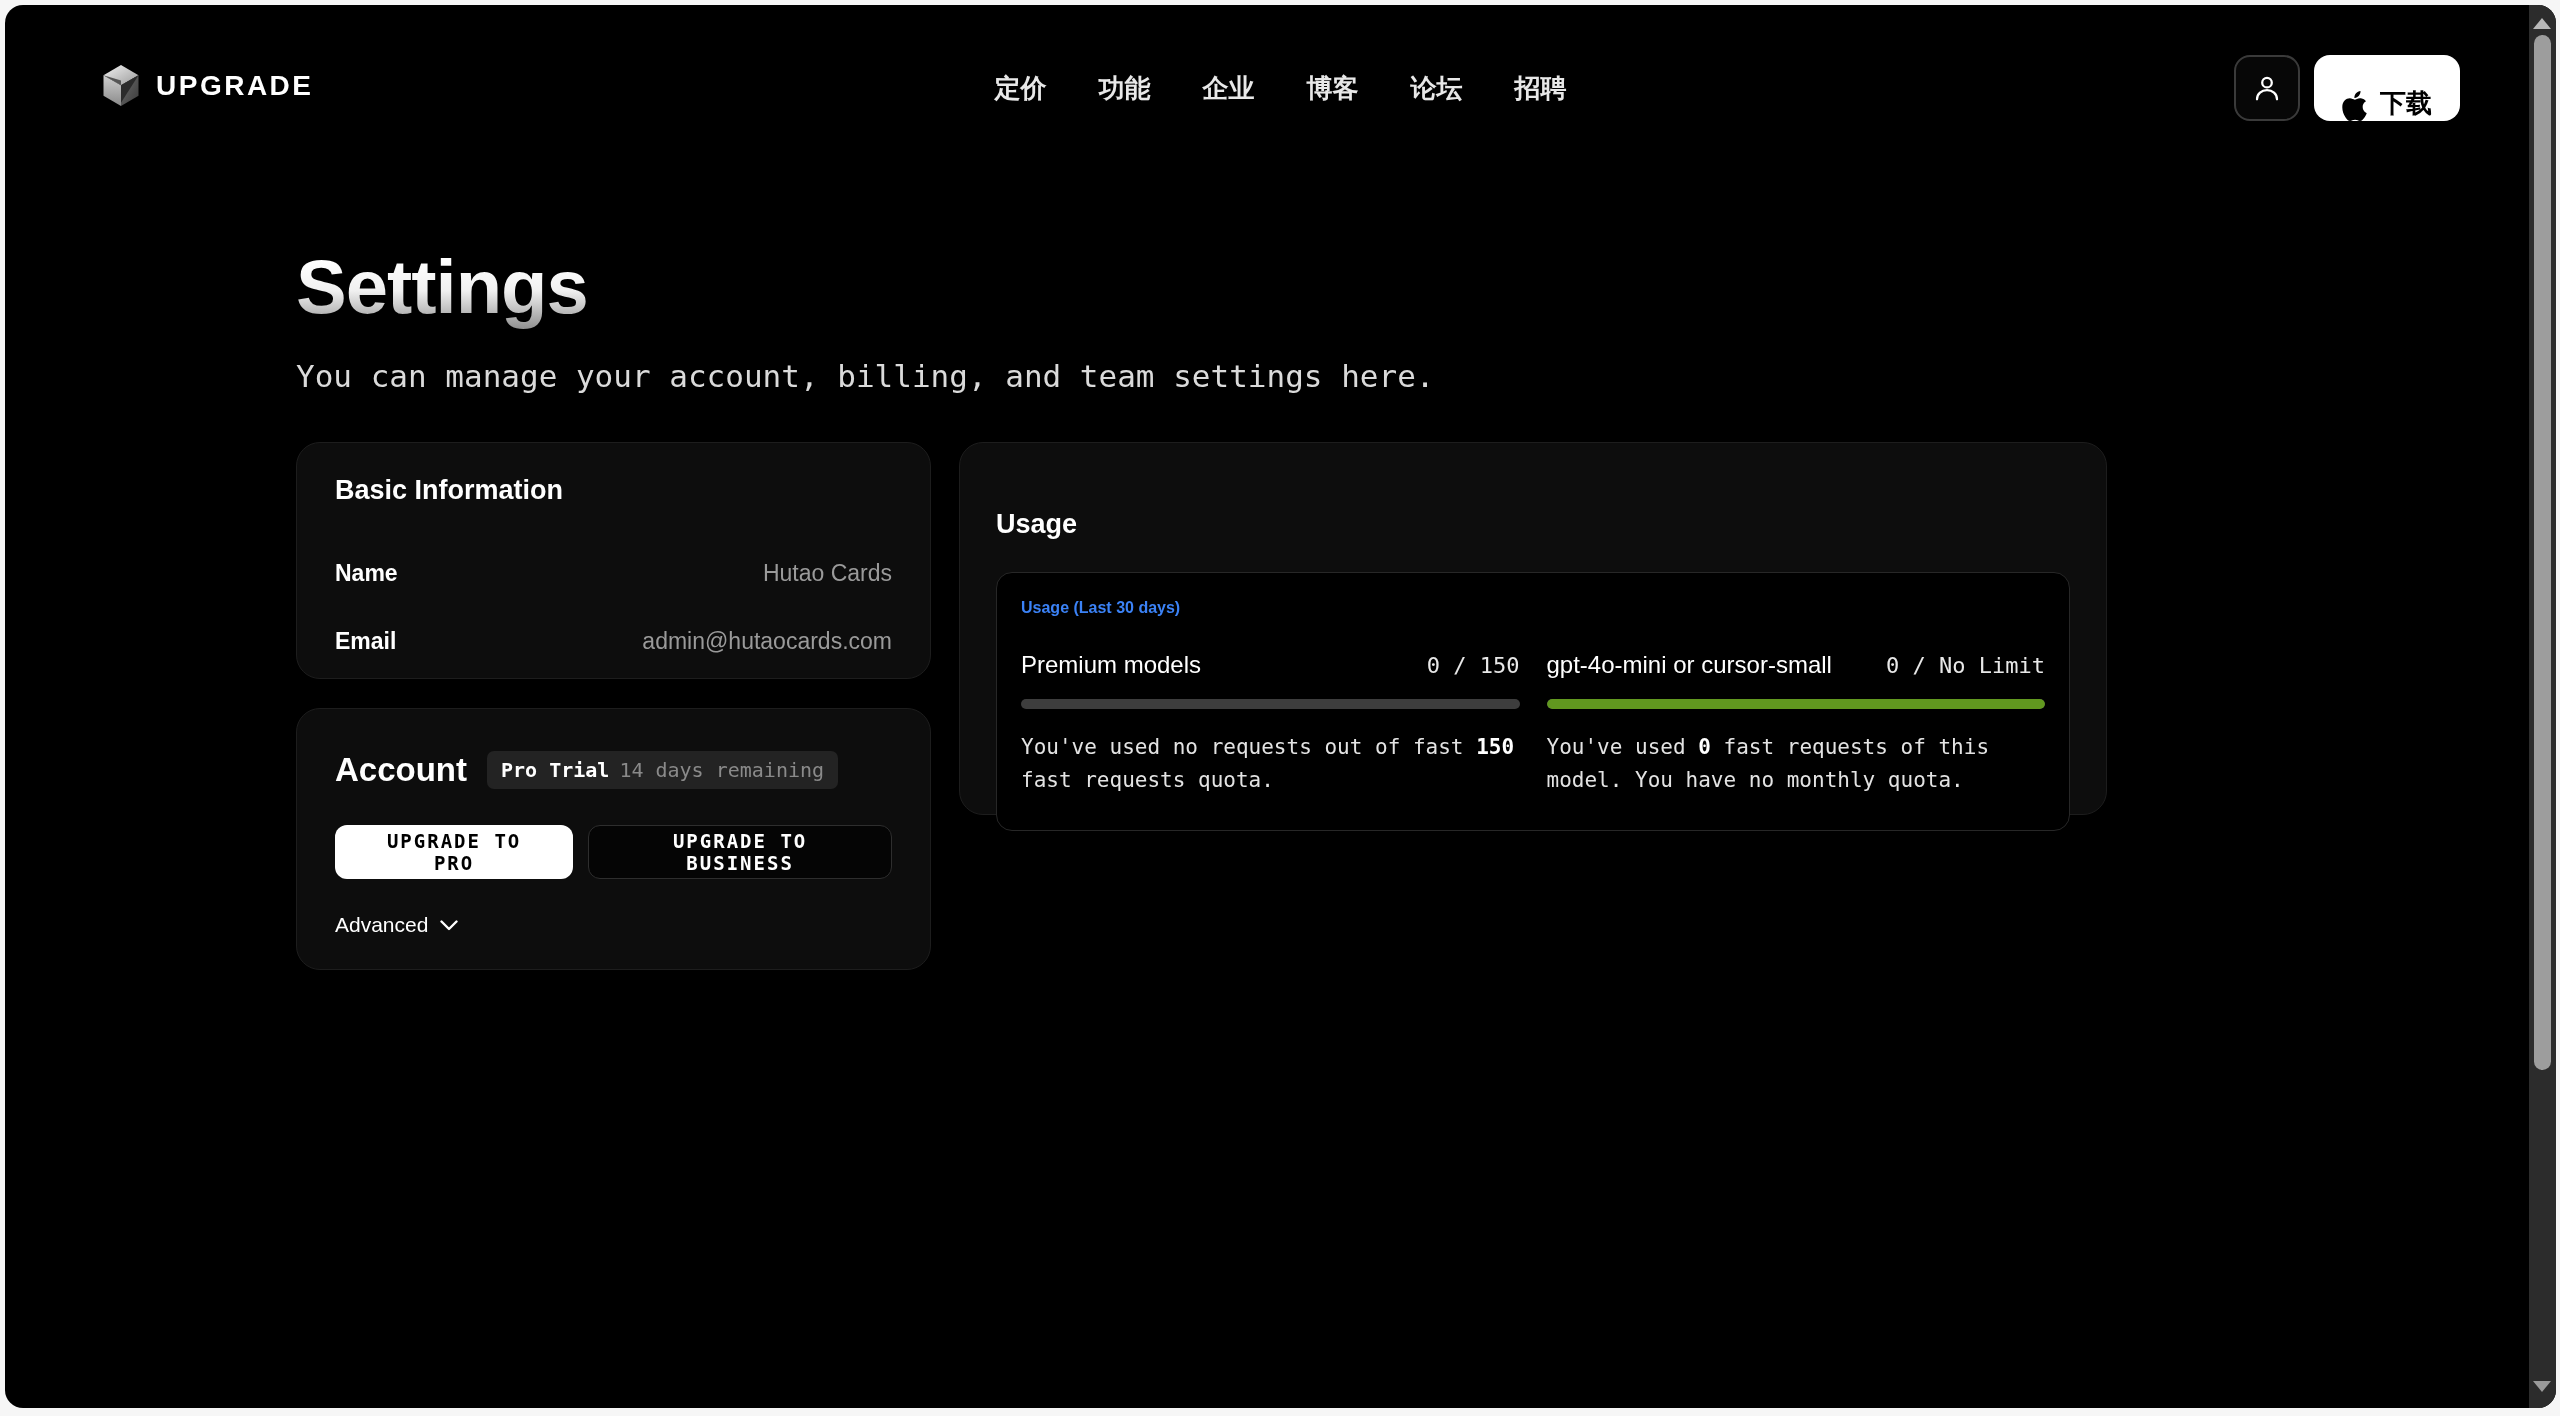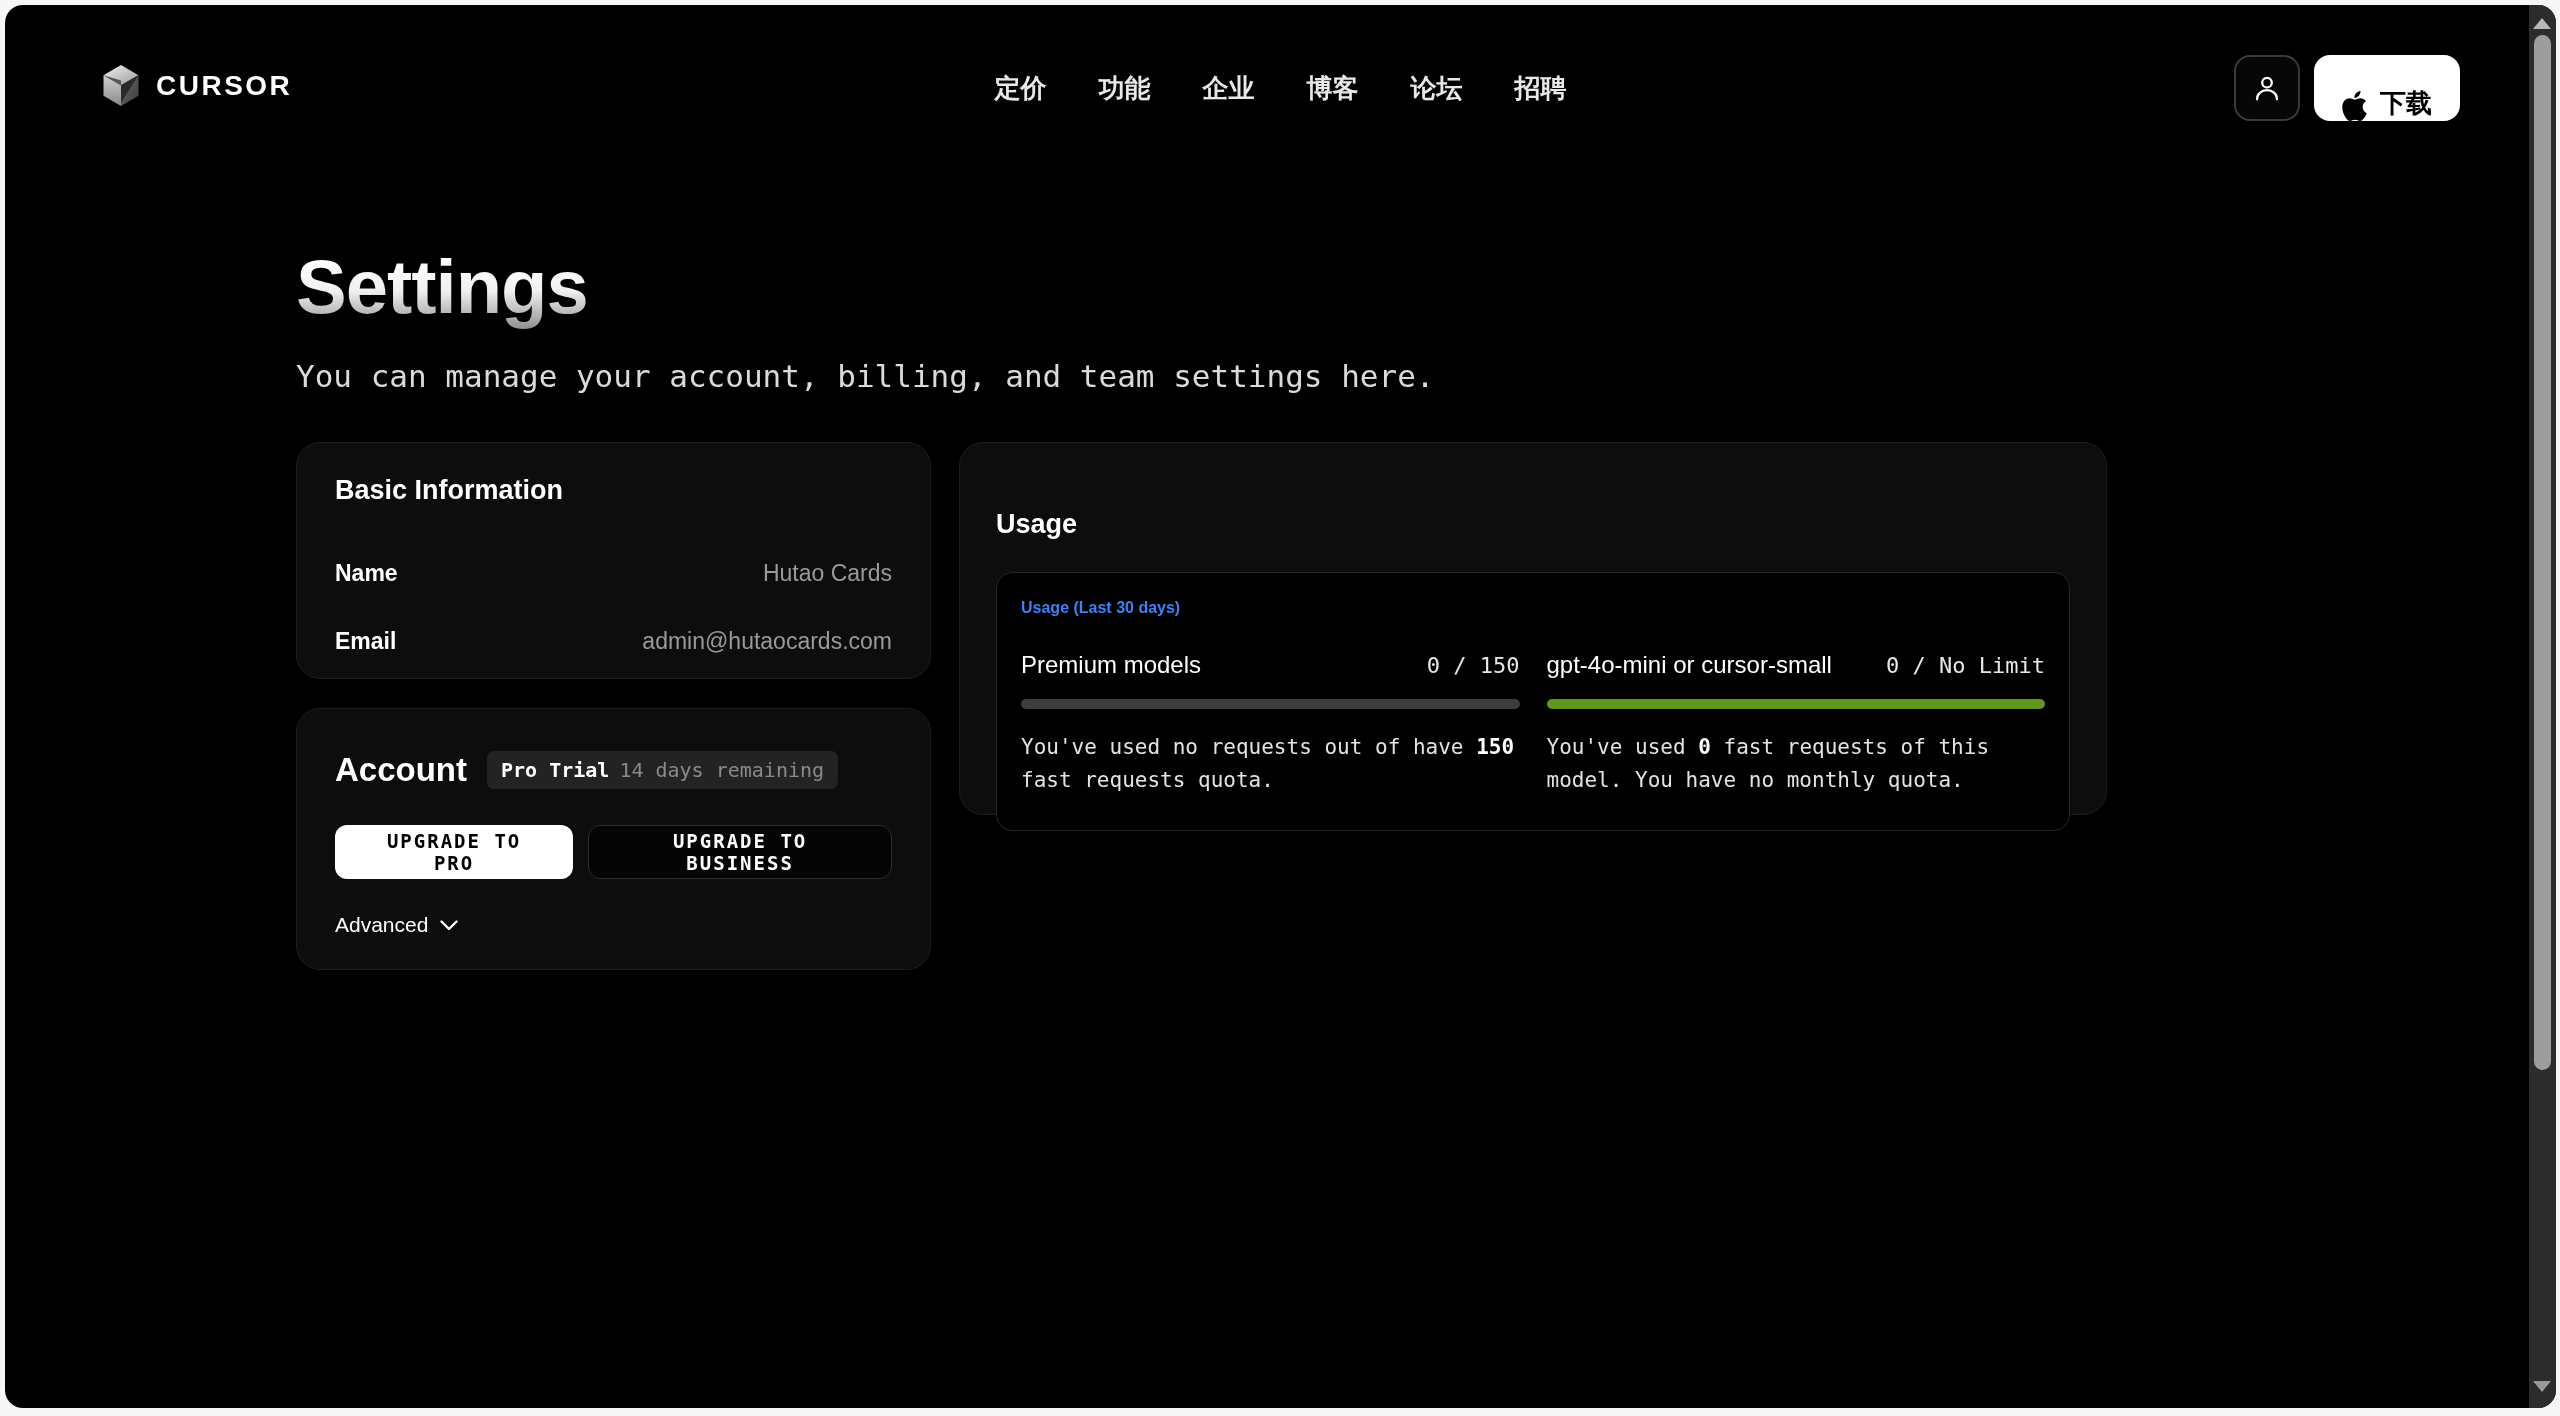--- a/index.html
+++ b/index.html
@@ -106,21 +106,21 @@
             <stop offset="0" stop-color="#6e6e6e"></stop>
               <stop offset="1" stop-color="#3a3a3a"></stop>
           </linearGradient>
         </defs>
         <polygon points="12,1 22,6.8 12,12.6 2,6.8" fill="url(#gTop)"></polygon>
         <polygon points="2,6.8 12,12.6 12,24.4 2,18.6" fill="url(#gLeft)"></polygon>
         <polygon points="22,6.8 22,18.6 12,24.4 12,12.6" fill="url(#gRight)"></polygon>
         <polygon points="12,12.6 22,6.8 12,22.5" fill="#2b2b2b"></polygon>
         <polygon points="12,12.6 2,6.8 12,9.8" fill="#555"></polygon>
       </svg>
-      <span class="logo-word">CURSOR</span>
+      <span class="logo-word">UPGRADE</span>
     </div>
 
     <nav class="nav">
       <a href="#">定价</a>
       <a href="#">功能</a>
       <a href="#">企业</a>
       <a href="#">博客</a>
       <a href="#">论坛</a>
       <a href="#">招聘</a>
     </nav>
@@ -193,21 +193,21 @@
           <div class="meters">
 
             <div class="meter">
               <div class="meter-head">
                 <span class="meter-name">Premium models</span>
                 <span class="meter-value">0 / 150</span>
               </div>
               <div class="meter-bar">
                 <div class="meter-fill" style="width: 0%;"></div>
               </div>
-              <p class="meter-desc"><span>You've used no requests out of have </span><span class="b">150</span><span> fast requests quota.</span></p>
+              <p class="meter-desc"><span>You've used no requests out of fast </span><span class="b">150</span><span> fast requests quota.</span></p>
             </div>
 
             <div class="meter">
               <div class="meter-head">
                 <span class="meter-name">gpt-4o-mini or cursor-small</span>
                 <span class="meter-value">0 / No Limit</span>
               </div>
               <div class="meter-bar">
                 <div class="meter-fill" style="width: 100%; background: rgb(97, 152, 31);"></div>
               </div>

